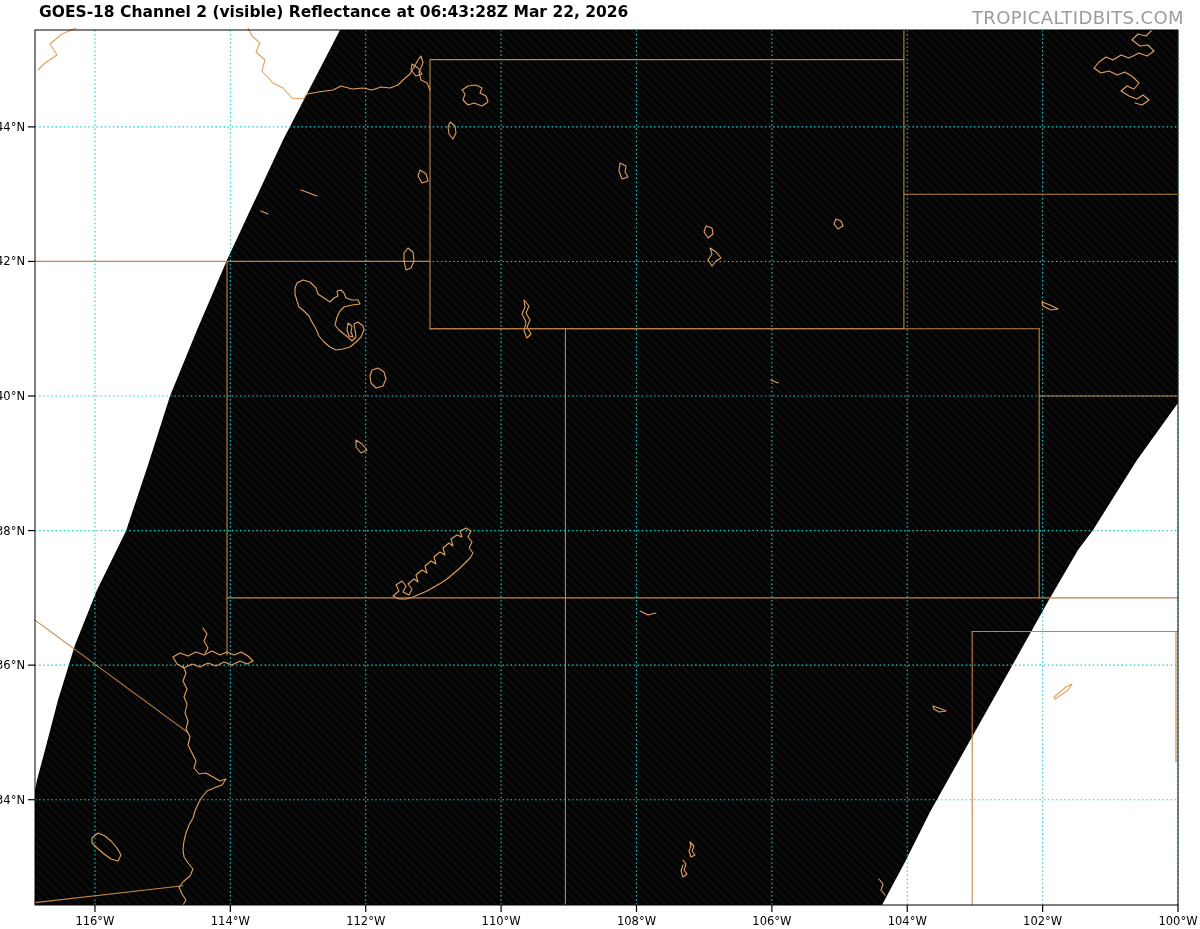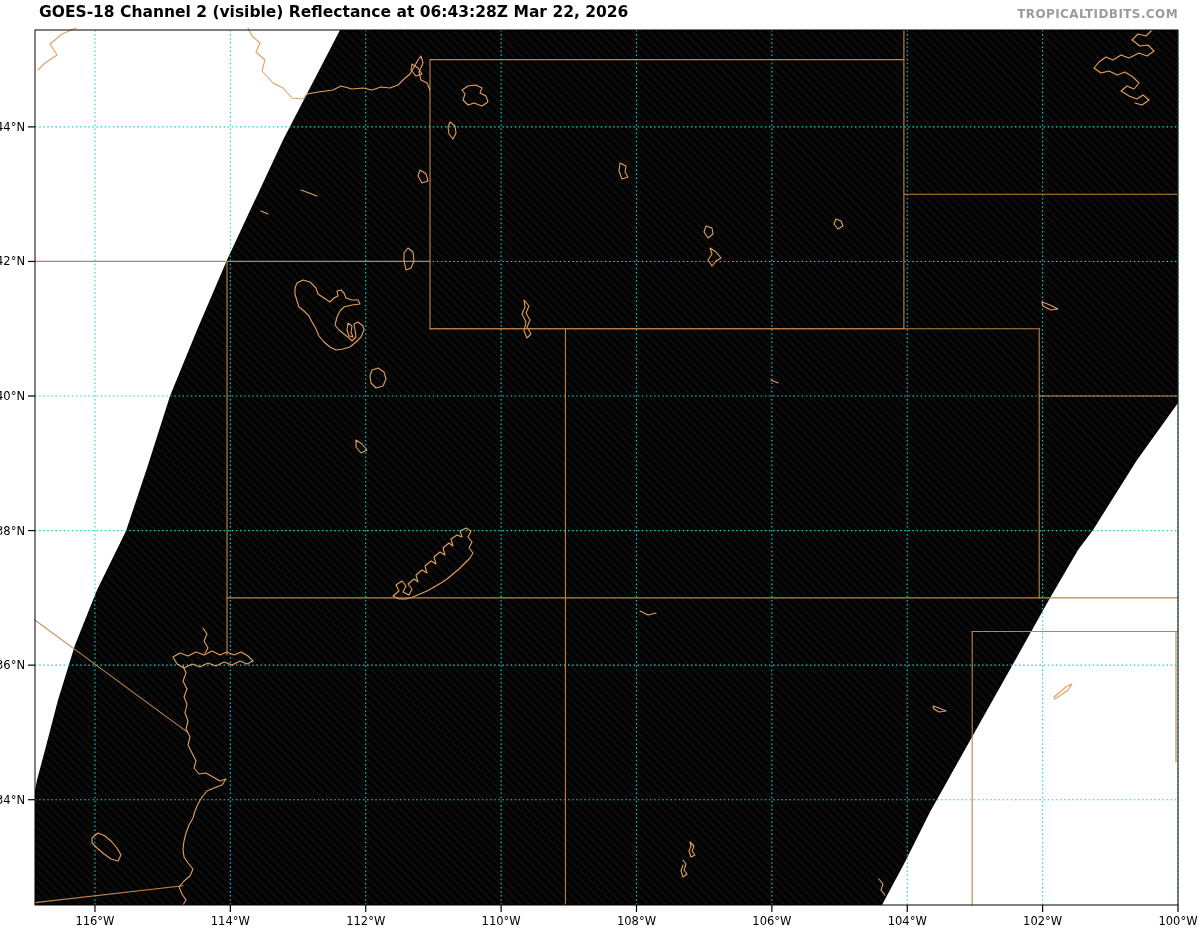--- a/index.html
+++ b/index.html
@@ -1,20 +1,20 @@
 <!DOCTYPE html>
 <html><head>
 <meta charset="utf-8">
 <style>
   html,body{margin:0;padding:0;background:#ffffff;}
   #figure{position:relative;width:1200px;height:929px;background:#ffffff;overflow:hidden;
           font-family:"DejaVu Sans","Liberation Sans",sans-serif;}
   #map-title{position:absolute;left:39px;top:3px;font-size:15.5px;font-weight:bold;color:#000;
              white-space:nowrap;}
-  #watermark{position:absolute;right:22px;top:7px;font-size:12px;font-weight:bold;color:#9b9b9b;
+  #watermark{position:absolute;right:16px;top:7px;font-size:18px;font-weight:normal;color:#9b9b9b;
              letter-spacing:0.4px;white-space:nowrap;}
   svg text{font-family:"DejaVu Sans","Liberation Sans",sans-serif;}
 </style>
 </head>
 <body>
 
 <div id="figure">
   <div id="map-title">GOES-18 Channel 2 (visible) Reflectance at 06:43:28Z Mar 22, 2026</div>
   <div id="watermark">TROPICALTIDBITS.COM</div>
   <svg id="map-svg" width="1200" height="929" viewBox="0 0 1200 929">

